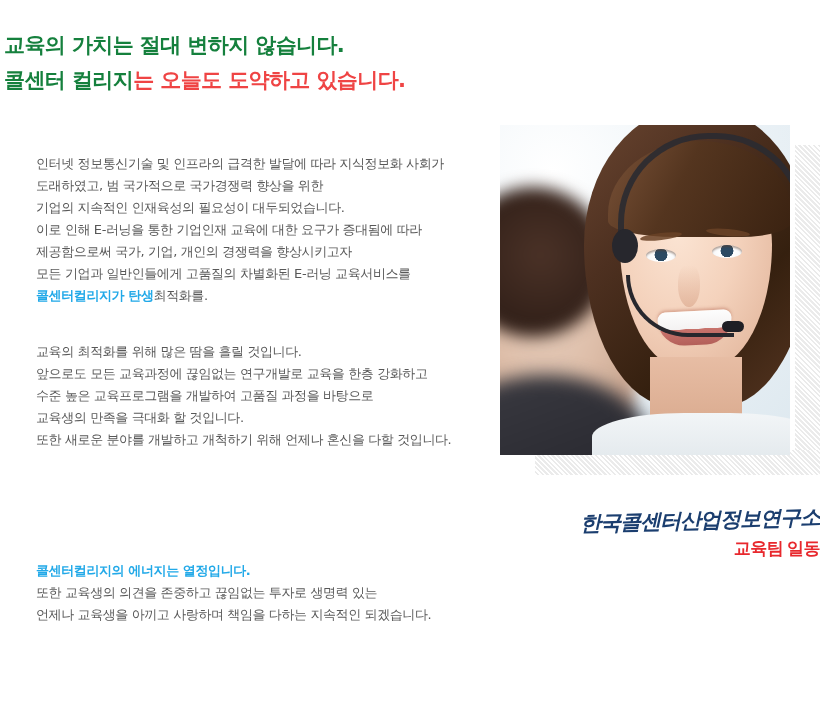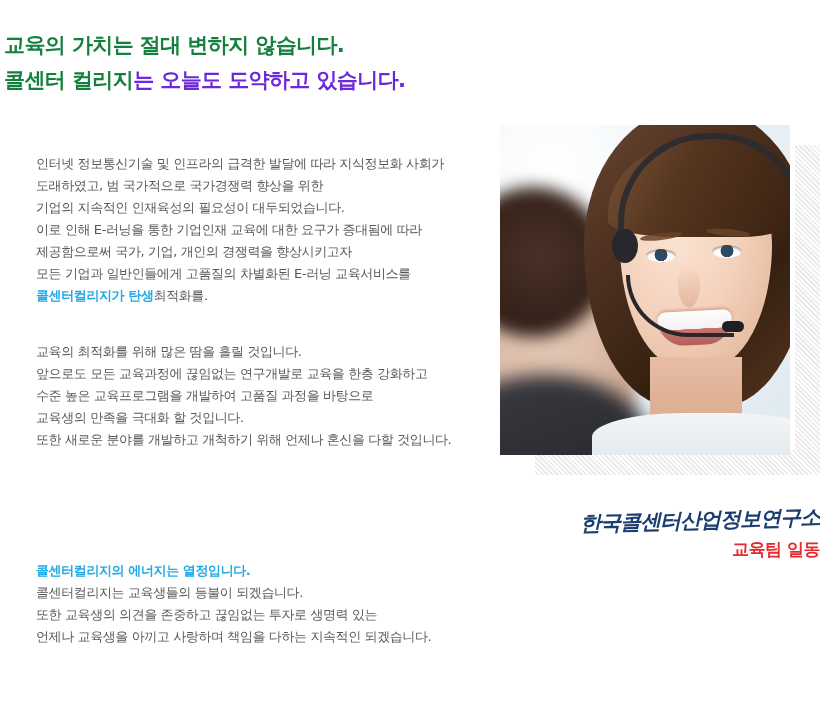--- a/index.html
+++ b/index.html
@@ -24,21 +24,21 @@
     width: 500px;
   }
   .headline .hl-line {
     font-size: 21px;
     font-weight: bold;
     line-height: 35px;
     letter-spacing: -0.6px;
     white-space: nowrap;
   }
   .hl-blue  { color: #15803d; }
-  .hl-dark  { color: #6d28d9; }
+  .hl-dark  { color: #ef4444; }
 
   
   .copy {
     position: absolute;
     left: 5px;
     width: 490px;
     color: #585858;
     font-size: 13px;
     line-height: 22px;
     letter-spacing: -0.4px;
@@ -241,20 +241,21 @@
     white-space: nowrap;
   }
   .sig-team {
     color: #e8282d;
     font-size: 17px;
     font-weight: bold;
     letter-spacing: -0.5px;
     line-height: 26px;
     margin-top: 2px;
     white-space: nowrap;
+    font-family: Liberation Serif, serif;
   }
 </style>
 </head>
 <body>
 
 <div class="headline">
   <div class="hl-line">
     <span class="hl-blue">교육의 가치는 절대 변하지 않습니다.</span>
   </div>
   <div class="hl-line">
@@ -277,21 +278,20 @@
 <div class="copy para-2">
   <div class="ln">교육의 최적화를 위해 많은 땀을 흘릴 것입니다.</div>
   <div class="ln">앞으로도 모든 교육과정에 끊임없는 연구개발로 교육을 한층 강화하고</div>
   <div class="ln">수준 높은 교육프로그램을 개발하여 고품질 과정을 바탕으로</div>
   <div class="ln">교육생의 만족을 극대화 할 것입니다.</div>
   <div class="ln">또한 새로운 분야를 개발하고 개척하기 위해 언제나 혼신을 다할 것입니다.</div>
 </div>
 
 <div class="copy para-3">
   <div class="ln blue-b">콜센터컬리지의 에너지는 열정입니다.</div>
-  <div class="ln">콜센터컬리지는 교육생들의 등불이 되겠습니다.</div>
   <div class="ln">또한 교육생의 의견을 존중하고 끊임없는 투자로 생명력 있는</div>
   <div class="ln">언제나 교육생을 아끼고 사랑하며 책임을 다하는 지속적인 되겠습니다.</div>
 </div>
 
 <div class="photo-block">
   <div class="hatch hatch-right"></div>
   <div class="hatch hatch-bottom"></div>
 
   <div class="photo">
     <div class="ph-bg"></div>

